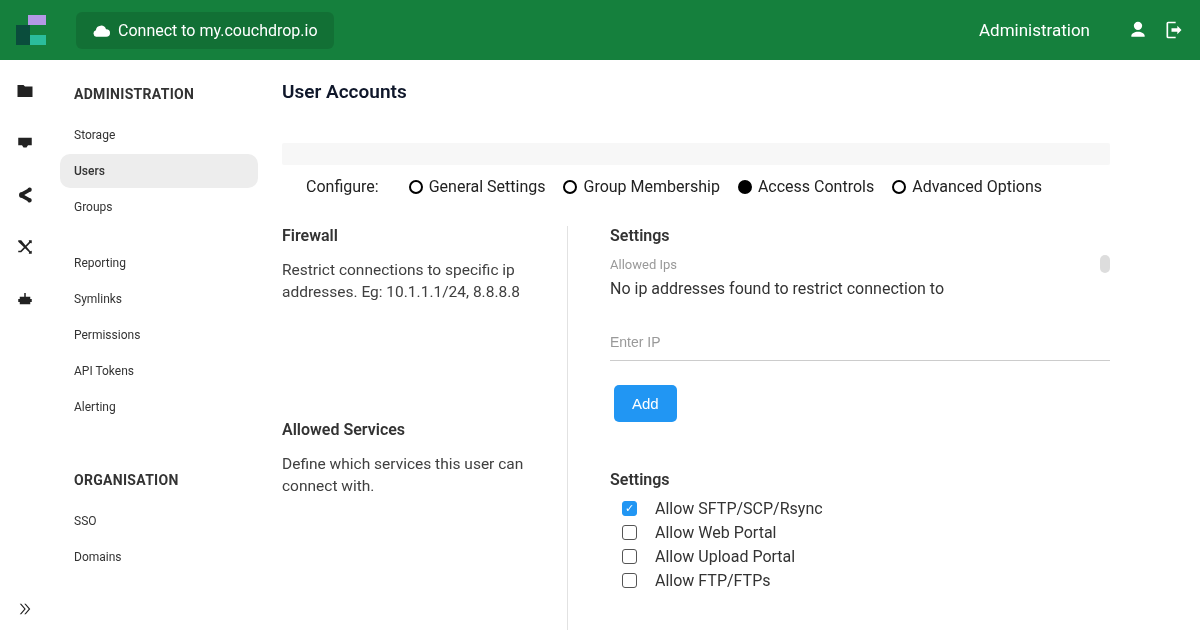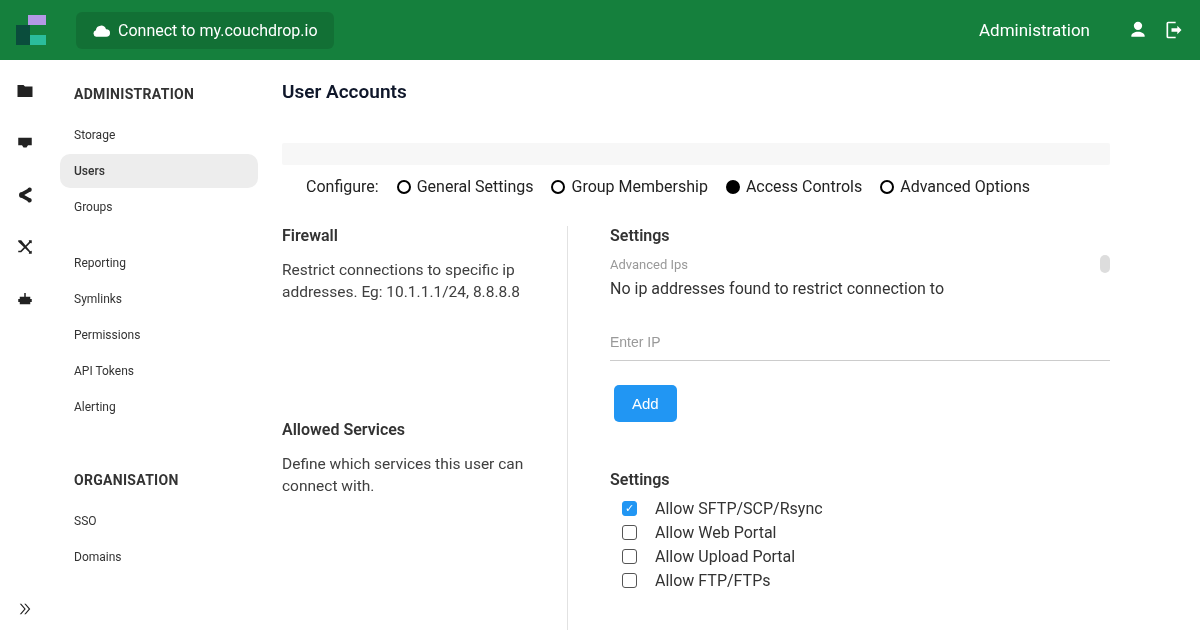--- a/index.html
+++ b/index.html
@@ -24,21 +24,21 @@
   .sidebar-heading { font-size: 14px; font-weight: 700; color: #333; letter-spacing: 0.3px; margin-bottom: 16px; }
   .sidebar-group { margin-bottom: 48px; }
   .sidebar-item { padding: 10px 14px; border-radius: 10px; margin: 2px -10px 2px -14px; font-size: 12px; color: #333; cursor: pointer; }
   .sidebar-item.active { background: #ededed; font-weight: 500; }
   .sidebar-gap { height: 18px; }
 
   .main { flex: 1; padding: 20px 90px 0 14px; overflow: hidden; }
   .page-title { font-size: 19px; font-weight: 600; color: #0f172a; margin-bottom: 40px; }
   .tabsbar { background: #f7f7f7; height: 22px; border-radius: 2px; margin-bottom: 12px; }
   .config-row { display: flex; align-items: center; gap: 18px; font-size: 16px; color: #222; margin-bottom: 30px; padding-left: 24px;}
-  .config-label { margin-right: 0; }
+  .config-label { margin-right: 12px; }
   .radio-opt { display: flex; align-items: center; gap: 6px; cursor: pointer; }
   .radio-circle { width: 14px; height: 14px; border: 2px solid #000; border-radius: 50%; display: inline-block; }
   .radio-circle.filled { background: #000; }
 
   .content-cols { display: flex; }
   .left-col { width: 286px; padding-right: 20px; border-right: 1px solid #e2e2e2; }
   .right-col { flex: 1; padding-left: 42px; }
   .section { margin-bottom: 70px; }
   .section h3 { font-size: 16px; font-weight: 600; color: #333; margin-bottom: 14px; }
   .section p { font-size: 15.5px; color: #404040; line-height: 1.45; }
@@ -155,21 +155,21 @@
         <div class="section">
           <h3>Allowed Services</h3>
           <p>Define which services this user can connect with.</p>
         </div>
       </div>
 
       <div class="right-col">
         <div class="right-section">
           <div class="settings-title">Settings</div>
           <div class="small-label">
-            <span>Advanced Ips</span>
+            <span>Allowed Ips</span>
             <span class="pill"></span>
           </div>
           <div class="empty-msg">No ip addresses found to restrict connection to</div>
           <input class="ip-input" placeholder="Enter IP" style="">
           <button class="add-btn">Add</button>
         </div>
 
         <div class="right-section">
           <div class="settings-title">Settings</div>
           <div class="chk-row">

